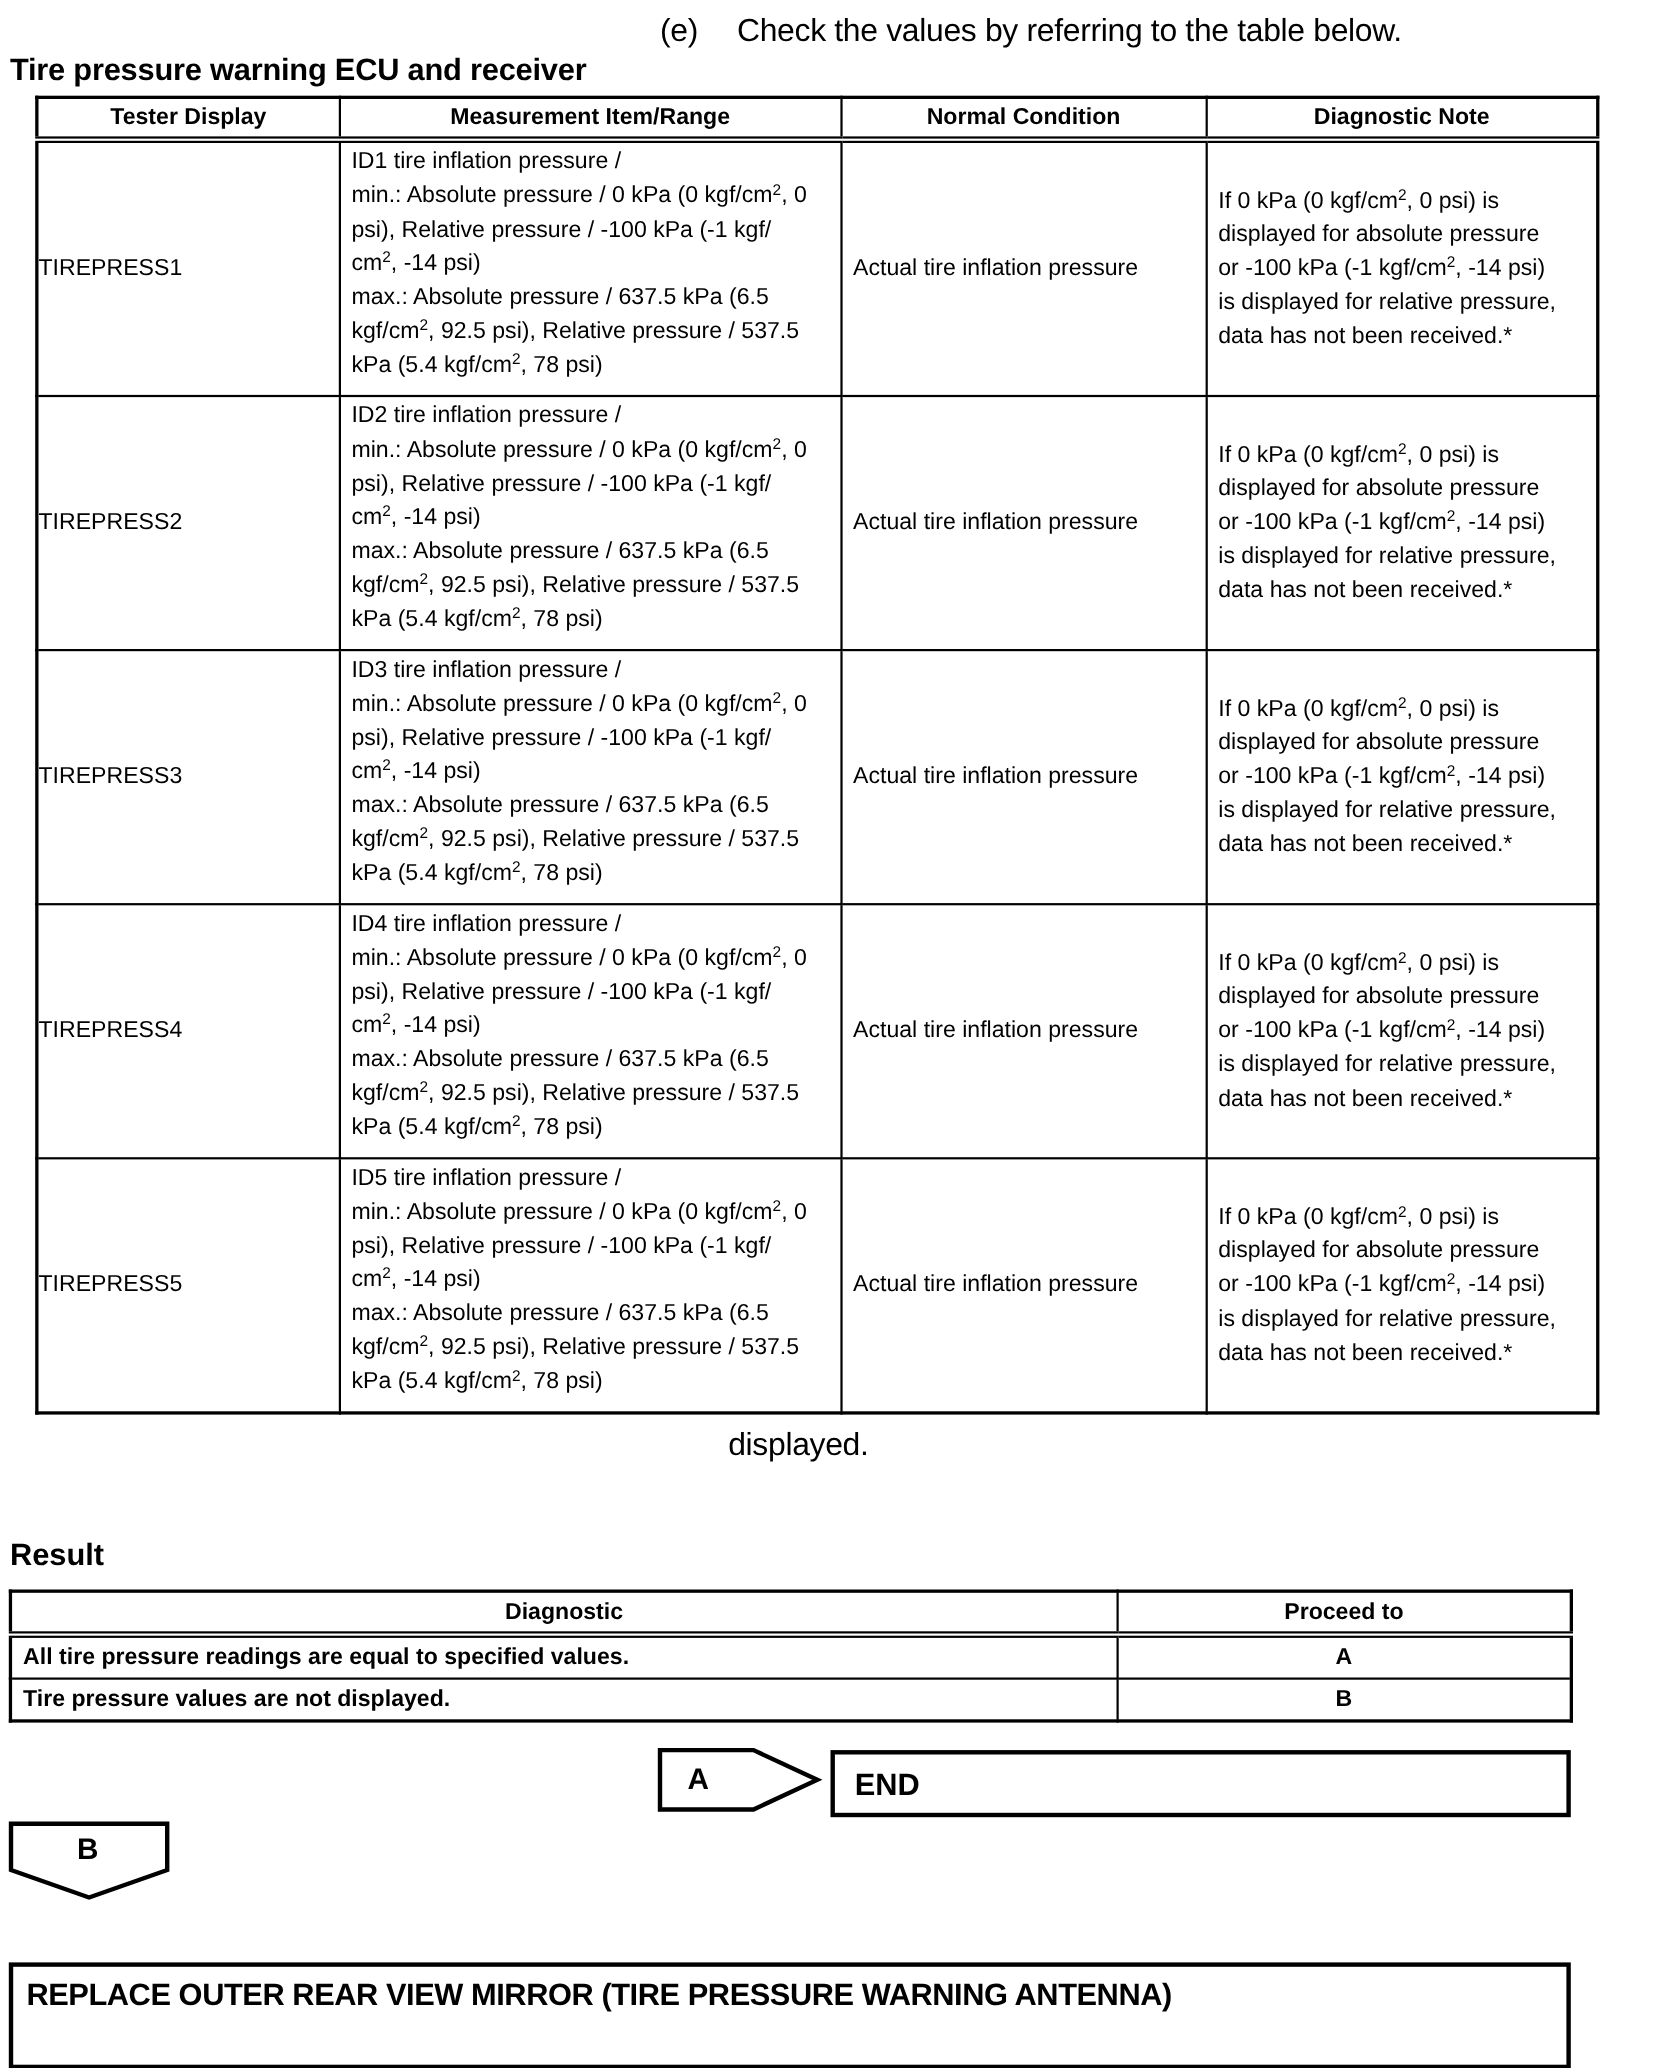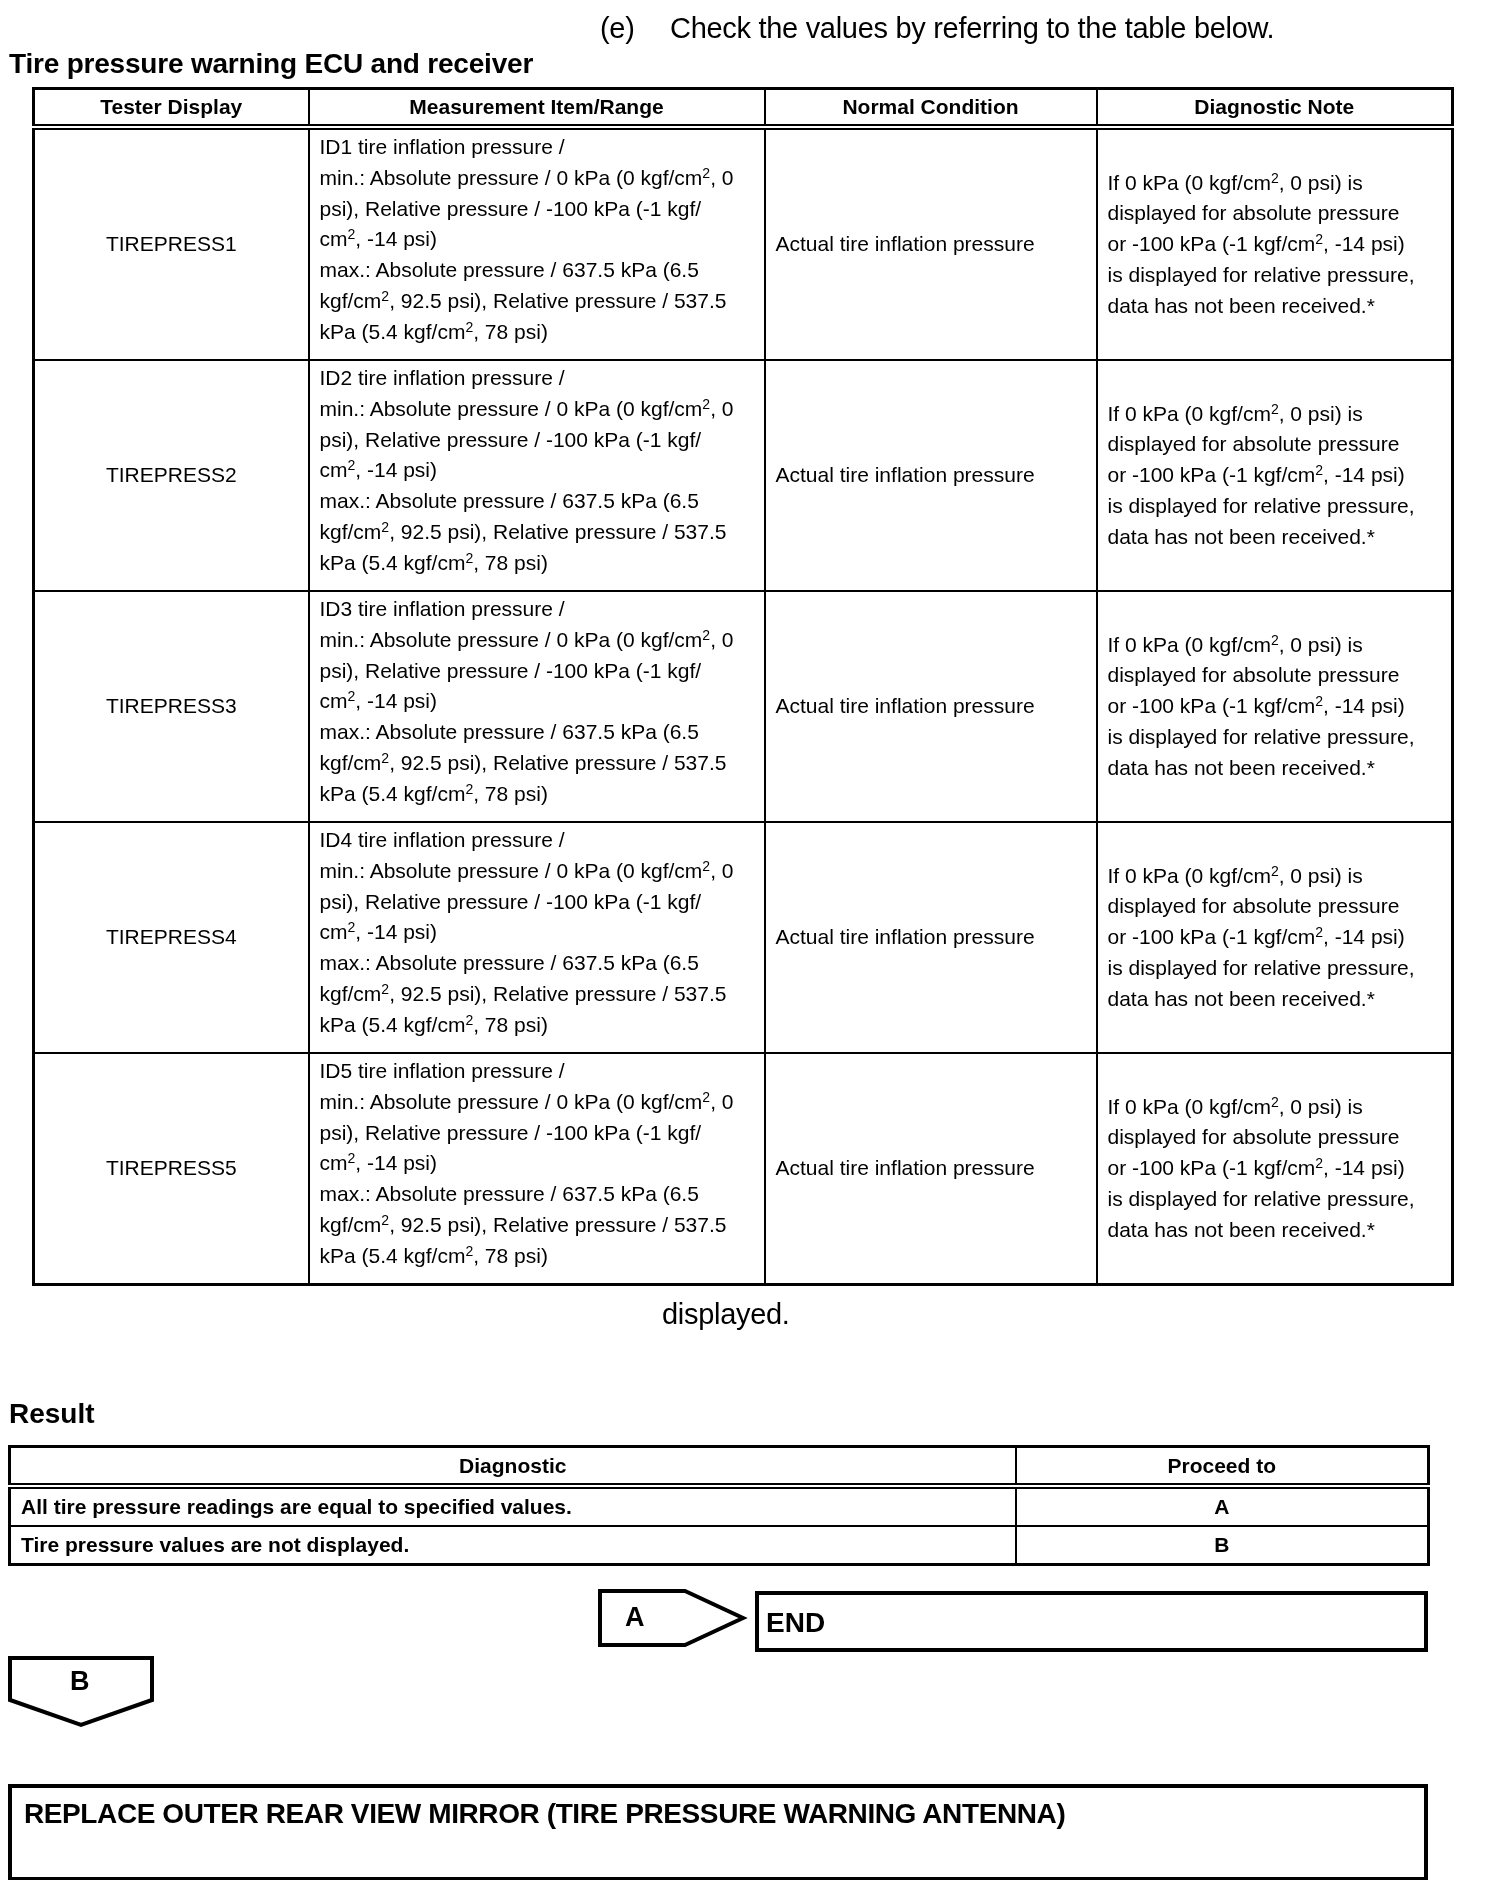--- a/index.html
+++ b/index.html
@@ -8,39 +8,39 @@
   .abs { position:absolute; }
   .step { left:600px; top:12px; font-size:29px; letter-spacing:-0.3px; white-space:nowrap; }
   .step .lbl { display:inline-block; width:70px; }
   .title { left:9px; top:48px; font-size:28px; font-weight:bold; white-space:nowrap; letter-spacing:-0.2px; }
 
   table.tbl { position:absolute; border-collapse:collapse; table-layout:fixed; }
   table.tbl td, table.tbl th { border:2px solid #000; padding:0; vertical-align:middle; }
   table.main { left:8px; top:87px; width:1419px; border:3px solid #000;margin-left:24px; }
   table.main th { height:34px; font-size:21px; font-weight:bold; text-align:center; border-bottom:6px double #000; }
   table.main td { height:227px; font-size:21px; line-height:30.8px; }
-  table.main td.c1 { text-align:center; }
+  table.main td.c1 { text-align:left; }
   table.main td.c2 { padding:0 10px 0 10px; vertical-align:top; padding-top:2px; }
   table.main td.c3 { padding-left:10px; }
   table.main td.c4 { padding-left:10px; line-height:30.8px; }
   sup { font-size:14px; line-height:0; vertical-align:7px; }
 
   .hint { left:662px; top:1296px; font-size:29px; line-height:37px; letter-spacing:-0.3px; }
   .result-h { left:9px; top:1398px; font-size:28px; font-weight:bold; }
 
   table.res { left:8px; top:1445px; width:1419px; border:3px solid #000; }
   table.res th { height:35px; font-size:21px; font-weight:bold; text-align:center; border-bottom:6px double #000; }
   table.res td { height:36px; font-size:21px; font-weight:bold; }
   table.res td.cond { padding-left:10px; }
   table.res td.go { text-align:center; }
 
   .flow-svg { position:absolute; left:0; top:0; width:1504px; height:1880px; pointer-events:none; }
   .flow-label { position:absolute; font-weight:bold; font-size:27px; }
   .endbox { left:755px; top:1591px; width:673px; height:61px; box-sizing:border-box; border:4px solid #000; }
-  .endbox span { position:absolute; left:7px; top:12px; font-size:28px; font-weight:bold; }
+  .endbox span { position:absolute; left:18px; top:12px; font-size:28px; font-weight:bold; }
   .replbox { left:8px; top:1760px; width:1420px; height:97px; box-sizing:border-box; border:4px solid #000;margin-top:24px; }
   .replbox span { position:absolute; left:12px; top:10px; font-size:28px; font-weight:bold; white-space:nowrap; letter-spacing:-0.4px; }
 </style>
 </head>
 <body>
 
 <div class="abs step">
   <span class="lbl">(e)</span><span>Check the values by referring to the table below.</span>
 </div>
 

